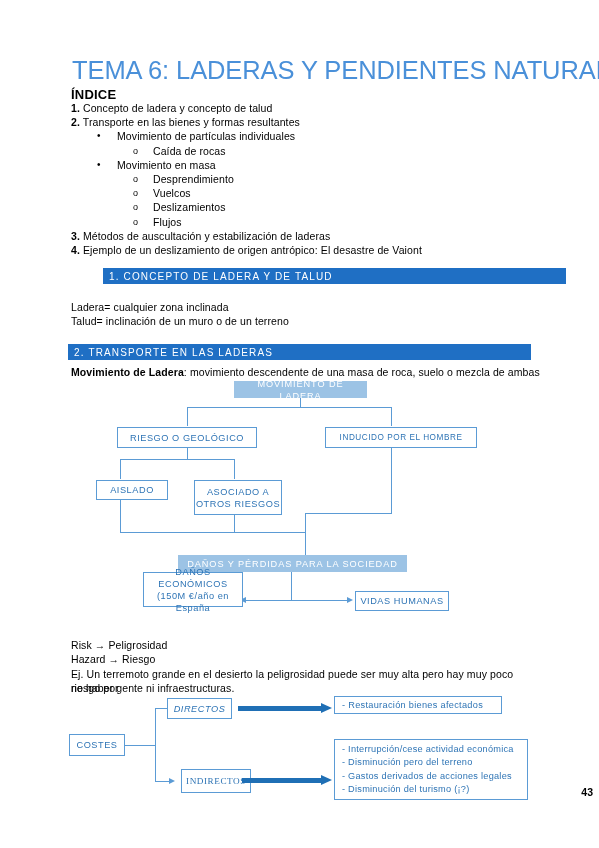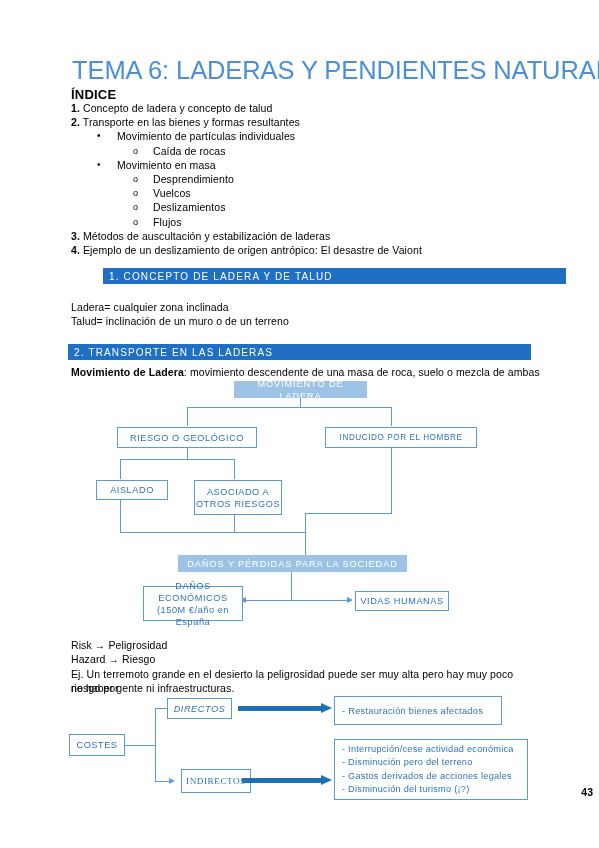--- a/index.html
+++ b/index.html
@@ -142,21 +142,21 @@
     <div class="line h" style="left:305px;top:513px;width:87px;"></div>
     <div class="line v" style="left:305px;top:513px;height:43px;"></div>
 
     <div class="box fill" style="left:178px;top:555px;width:229px;height:17px;">DAÑOS Y PÉRDIDAS PARA LA SOCIEDAD</div>
 
     <div class="line v" style="left:291px;top:572px;height:29px;"></div>
     <div class="line h" style="left:246px;top:600px;width:101px;"></div>
     <div class="arrow-l" style="left:240px;top:597px;"></div>
     <div class="arrow-r" style="left:347px;top:597px;"></div>
 
-    <div class="box" style="left:143px;top:586px;width:100px;height:35px;flex-direction:column;">
+    <div class="box" style="left:143px;top:572px;width:100px;height:35px;flex-direction:column;">
       <span>DAÑOS ECONÓMICOS</span>
       <span>(150M €/año en España</span>
     </div>
 
     <div class="box" style="left:355px;top:591px;width:94px;height:20px;">VIDAS HUMANAS</div>
   </div>
 
   <div class="para" style="left:71px;top:638px;">Risk → Peligrosidad</div>
   <div class="para" style="left:71px;top:652px;">Hazard → Riesgo</div>
   <div class="para" style="left:71px;top:667px;width:470px;">Ej. Un terremoto grande en el desierto la peligrosidad puede ser muy alta pero hay muy poco riesgo por</div>
@@ -179,21 +179,21 @@
 
     <div class="thick-arrow" style="left:238px;top:704px;width:94px;">
       <div class="shaft" style="width:83px;"></div>
         <div class="head" style="left:83px;"></div>
     </div>
     <div class="thick-arrow" style="left:242px;top:776px;width:90px;">
       <div class="shaft" style="width:79px;"></div>
         <div class="head" style="left:79px;"></div>
     </div>
 
-    <div class="box left" style="left:334px;top:696px;width:168px;height:29px;letter-spacing:0.3px;">- Restauración bienes afectados</div>
+    <div class="box left" style="left:334px;top:696px;width:168px;height:18px;letter-spacing:0.3px;">- Restauración bienes afectados</div>
 
     <div class="box left" style="left:334px;top:739px;width:194px;height:61px;flex-direction:column;align-items:flex-start;justify-content:center;letter-spacing:0.25px;line-height:13.5px;">
       <span>- Interrupción/cese actividad económica</span>
       <span>- Disminución pero del terreno</span>
       <span>- Gastos derivados de acciones legales</span>
       <span>- Disminución del turismo (¡?)</span>
     </div>
   </div>
 
   <div class="pageno" style="top:786px;">43</div>

